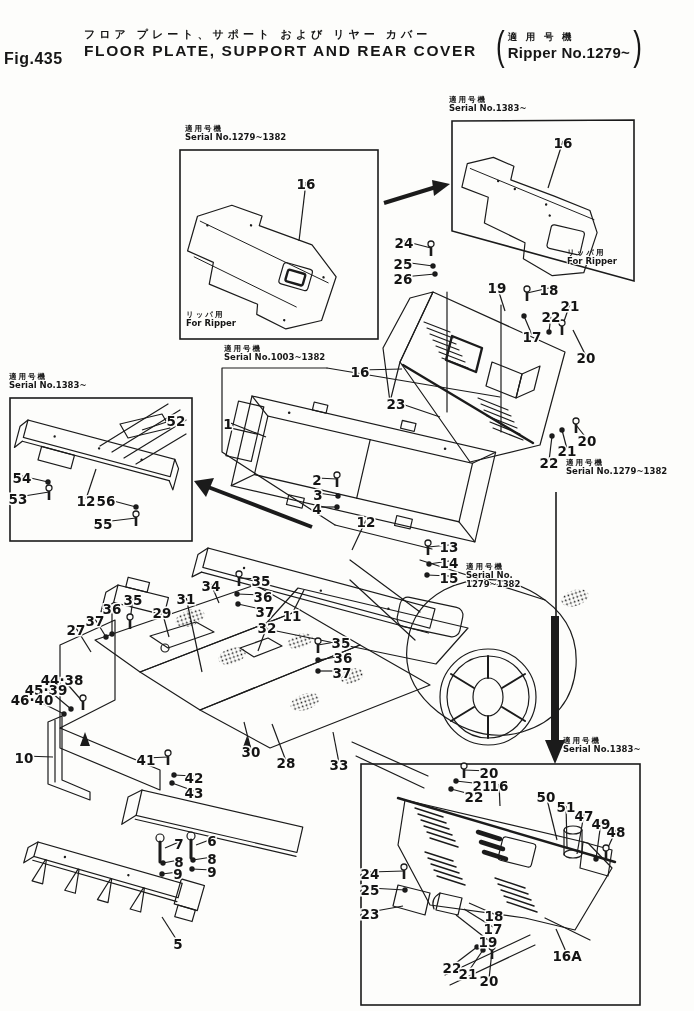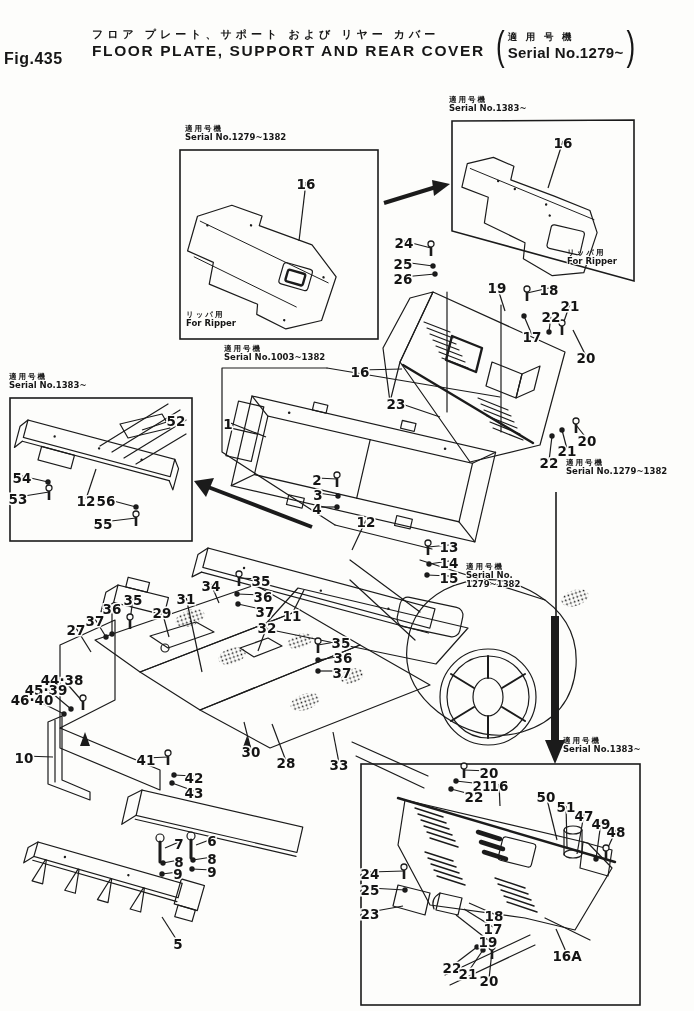--- a/index.html
+++ b/index.html
@@ -1,21 +1,21 @@
 <!DOCTYPE html>
 <html><head>
 <meta charset="utf-8">
 <style>
   html,body{margin:0;padding:0;background:#e8e8e8;}
   #page{position:relative;width:694px;height:1011px;background:#fdfdfb;overflow:hidden;
         font-family:"Liberation Sans","DejaVu Sans",sans-serif;color:#161616;}
   #art{position:absolute;left:0;top:0;}
   
   .hdr-fig{position:absolute;left:4px;top:50px;font-size:16px;font-weight:bold;letter-spacing:.5px;}
-  .hdr-block{position:absolute;left:92px;top:27px;}
+  .hdr-block{position:absolute;left:84px;top:27px;}
   .hdr-jp{font-size:11px;font-weight:bold;letter-spacing:4px;white-space:nowrap;}
   .hdr-en{font-size:15.5px;font-weight:bold;letter-spacing:1.6px;white-space:nowrap;margin-top:0;}
   .hdr-serial{position:absolute;left:496px;top:26px;display:flex;align-items:center;}
   .paren{font-size:26px;font-weight:400;transform:scaleY(1.55);line-height:40px;}
   .ser-col{display:flex;flex-direction:column;margin:0 3px;justify-content:flex-end;}
   .ser-jp{font-size:9.5px;font-weight:bold;letter-spacing:3px;white-space:nowrap;}
   .ser-en{font-size:15px;font-weight:bold;letter-spacing:.3px;white-space:nowrap;}
   
   svg .ln{stroke:#1b1b1b;fill:none;stroke-width:1.2;stroke-linejoin:round;stroke-linecap:round;}
   svg .thk{stroke:#1b1b1b;fill:none;stroke-width:2.4;stroke-linejoin:round;stroke-linecap:round;}
@@ -35,21 +35,21 @@
 
   <div class="hdr-fig">Fig.435</div>
   <div class="hdr-block">
     <div class="hdr-jp">フロア プレート、サポート および リヤー カバー</div>
     <div class="hdr-en">FLOOR PLATE, SUPPORT AND REAR COVER</div>
   </div>
   <div class="hdr-serial">
     <div class="paren">(</div>
     <div class="ser-col">
       <div class="ser-jp">適 用 号 機</div>
-      <div class="ser-en">Serial No.1279~</div>
+      <div class="ser-en">Ripper No.1279~</div>
     </div>
     <div class="paren">)</div>
   </div>
 
   <svg id="art" width="694" height="1011" viewBox="0 0 694 1011">
     <defs>
       <pattern id="dots" width="4" height="4" patternUnits="userSpaceOnUse">
         <circle cx="1.5" cy="1.5" r="0.9" fill="#1b1b1b"></circle>
       </pattern>
       <g id="g-bolt">

